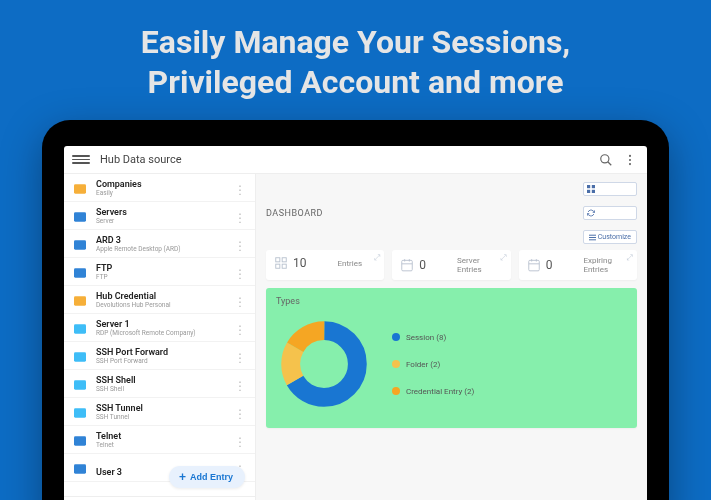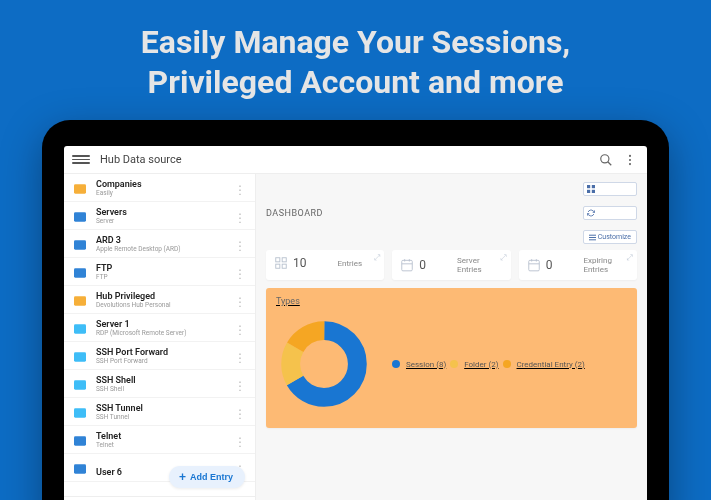--- a/index.html
+++ b/index.html
@@ -132,28 +132,27 @@
   box-shadow: 0 1px 2px rgba(0,0,0,.04);
   min-height: 30px;
 }
 .stat-content { display: flex; align-items: center; gap: 5px; }
 .stat-icon { width: 14px; height: 14px; display:flex; align-items:center; justify-content:center; color:#b9c2cf; }
 .stat-num { font-size: 12px; color: #555; font-weight: 400; }
 .stat-label { font-size: 8px; color: #888; margin-left: 26px; }
 .stat-expand { position: absolute; top: 3px; right: 4px; color: #c3ccd8; font-size: 8px; cursor: pointer; }
 
 .types-card {
-  background: #fdba74; border-radius: 3px; padding: 8px 10px;
+  background: #86efac; border-radius: 3px; padding: 8px 10px;
   box-shadow: 0 1px 2px rgba(0,0,0,.04);
-  text-decoration: underline;
 }
 .types-title { font-size: 9px; color: #666; margin-bottom: 8px; }
 .types-body { display: flex; align-items: center; gap: 24px; padding: 6px 4px 12px; }
 .donut { width: 88px; height: 88px; }
-.legend { display: flex; flex-direction: row; gap: 4px; justify-content: space-between; }
+.legend { display: flex; flex-direction: column; gap: 18px; justify-content: space-between; }
 .legend-item { display: flex; align-items: center; gap: 6px; font-size: 8px; color: #555; }
 .legend-dot { width: 8px; height: 8px; border-radius: 50%; }
 </style>
 </head>
 <body>
 
 <div class="hero-text">
   <div>Easily Manage Your Sessions,</div>
   <div>Privileged Account and more</div>
 </div>
@@ -234,34 +233,34 @@
     </div>
     <div class="entry-more">⋮</div>
             </div>
             <div class="entry">
     <div class="entry-icon" style="color:#f5a623">
       <svg width="16" height="16" viewBox="0 0 24 24" fill="currentColor">
                   <rect x="3" y="5" width="18" height="14" rx="2" opacity=".9"></rect>
                 </svg>
     </div>
     <div class="entry-text">
-      <div class="entry-name">Hub Privileged</div>
+      <div class="entry-name">Hub Credential</div>
       <div class="entry-sub">Devolutions Hub Personal</div>
     </div>
     <div class="entry-more">⋮</div>
             </div>
             <div class="entry">
     <div class="entry-icon" style="color:#29b6f6">
       <svg width="16" height="16" viewBox="0 0 24 24" fill="currentColor">
                   <rect x="3" y="5" width="18" height="14" rx="2" opacity=".9"></rect>
                 </svg>
     </div>
     <div class="entry-text">
       <div class="entry-name">Server 1</div>
-      <div class="entry-sub">RDP (Microsoft Remote Server)</div>
+      <div class="entry-sub">RDP (Microsoft Remote Company)</div>
     </div>
     <div class="entry-more">⋮</div>
             </div>
             <div class="entry">
     <div class="entry-icon" style="color:#29b6f6">
       <svg width="16" height="16" viewBox="0 0 24 24" fill="currentColor">
                   <rect x="3" y="5" width="18" height="14" rx="2" opacity=".9"></rect>
                 </svg>
     </div>
     <div class="entry-text">
@@ -306,21 +305,21 @@
     </div>
     <div class="entry-more">⋮</div>
             </div>
             <div class="entry">
     <div class="entry-icon" style="color:#1976d2">
       <svg width="16" height="16" viewBox="0 0 24 24" fill="currentColor">
                   <rect x="3" y="5" width="18" height="14" rx="2" opacity=".9"></rect>
                 </svg>
     </div>
     <div class="entry-text">
-      <div class="entry-name">User 6</div>
+      <div class="entry-name">User 3</div>
       <div class="entry-sub"></div>
     </div>
     <div class="entry-more">⋮</div>
             </div>
           </div>
         <button class="add-entry-btn">
           <span class="plus">+</span>
           <span>Add Entry</span>
         </button>
         <div class="bottom-nav" id="bottom-nav">

